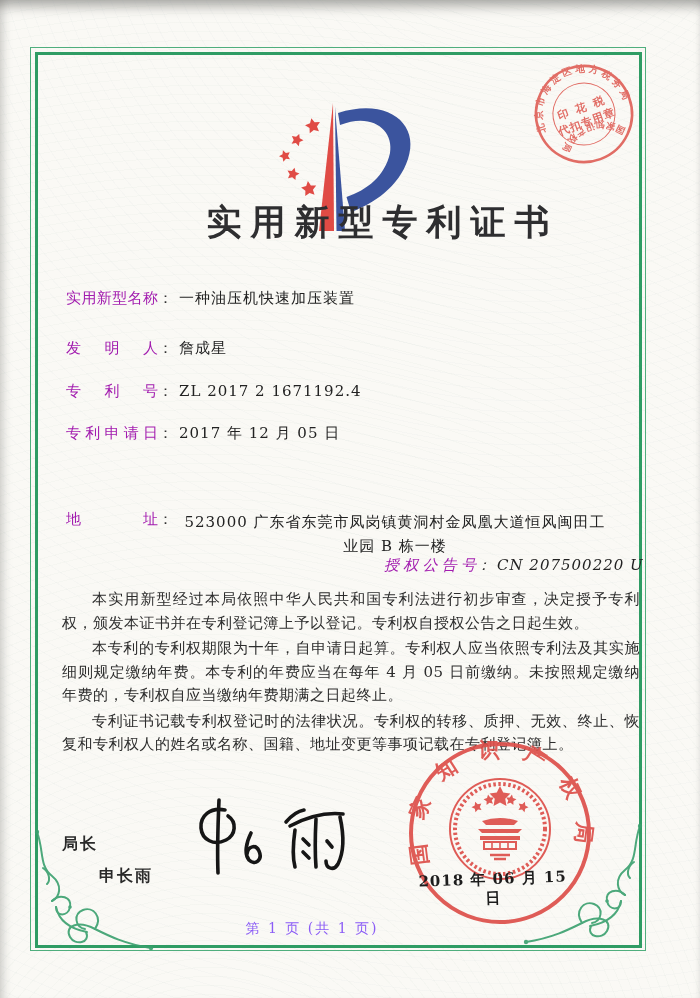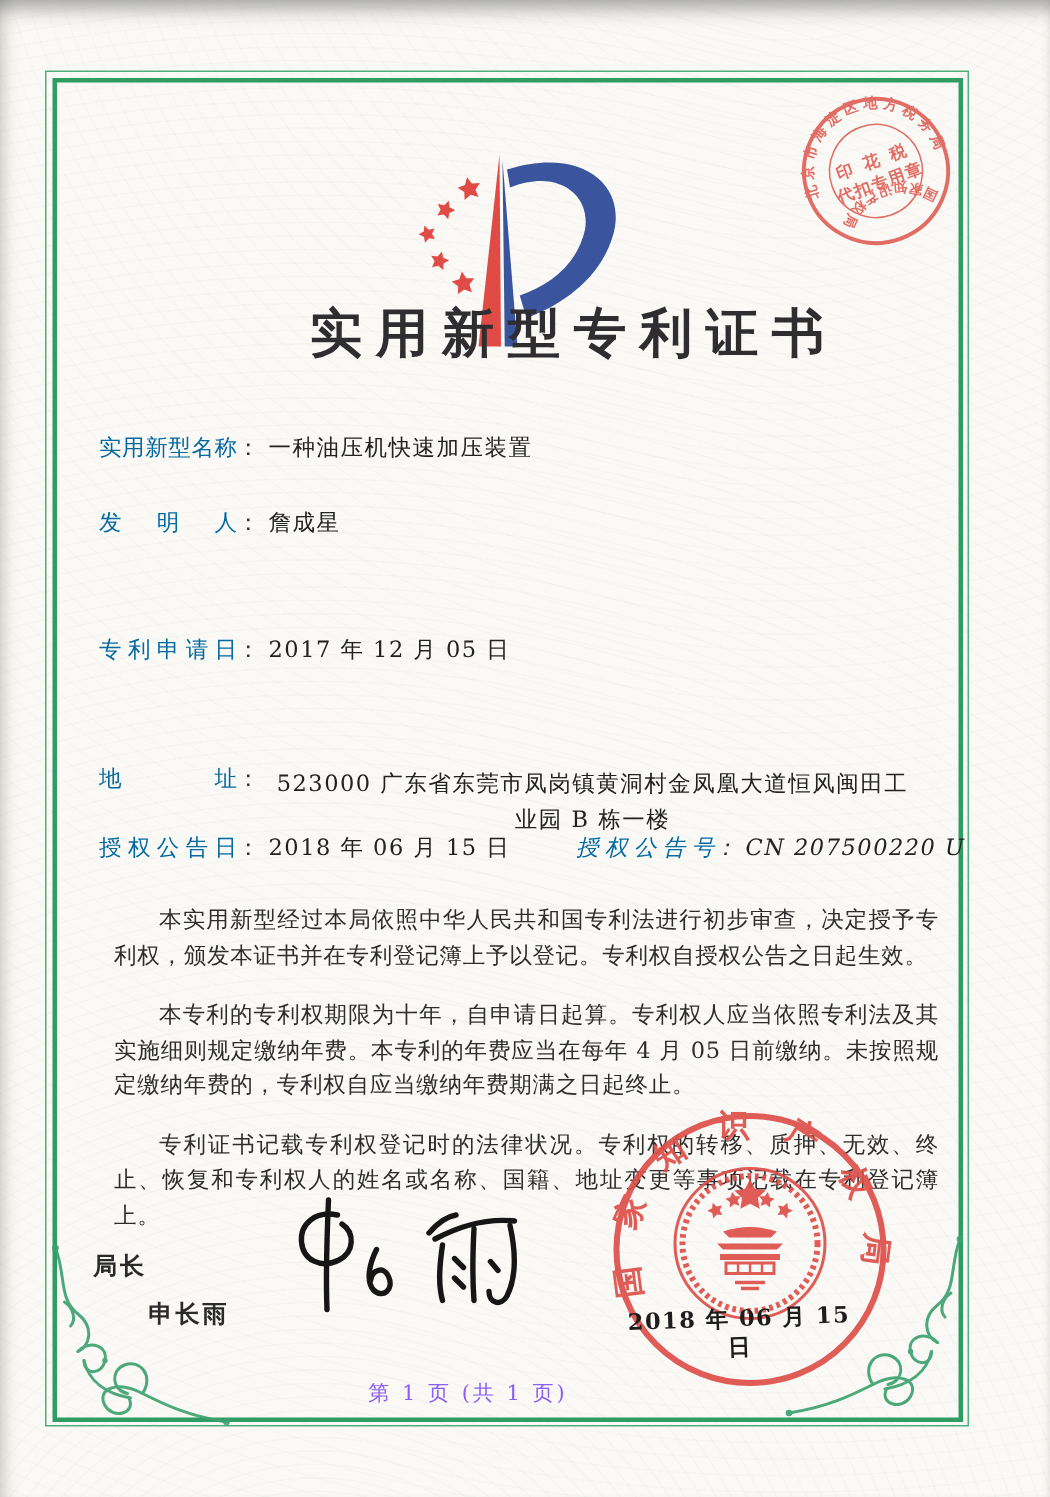--- a/index.html
+++ b/index.html
@@ -18,27 +18,27 @@
       repeating-radial-gradient(circle at 30% 115%, rgba(140,175,150,.045) 0 1px, transparent 1px 9px),
       repeating-radial-gradient(circle at 75% -15%, rgba(140,160,175,.04) 0 1px, transparent 1px 11px);
   }
   .frame-outer{position:absolute;left:30px;top:47px;width:614px;height:902px;border:1px solid #4fae7d;}
   .frame-inner{position:absolute;left:35px;top:52px;width:601px;height:890px;border:3px solid #2f9c64;}
   .cert-no{position:absolute;left:66px;top:94px;font-size:16px;letter-spacing:2.5px;color:#3a3a3a;}
   .logo{position:absolute;left:270px;top:95px;width:180px;height:140px;}
   .title{position:absolute;left:0;top:199px;width:700px;text-align:center;
          font-size:35px;font-weight:700;letter-spacing:9px;text-indent:9px;color:#2e2e30;padding-left:28px;}
   .field{position:absolute;left:66px;font-size:15px;white-space:nowrap;}
-  .flabel{display:inline-block;width:92px;text-align:justify;text-align-last:justify;color:#0369a1;}
+  .flabel{display:inline-block;width:92px;text-align:justify;text-align-last:justify;color:#a21caf;}
   .fcolon{display:inline-block;margin-right:6px;color:#333;}
   .fvalue{letter-spacing:1px;color:#222;}
   .fvalue.wrap{display:inline-block;vertical-align:top;width:432px;white-space:normal;line-height:24px;text-align:center;}
   .field.right-col{left:384px;font-style:italic;}
   .body-text{position:absolute;left:60px;top:586px;width:582px;}
-  .body-text p{margin:16px;font-size:15px;line-height:23.5px;text-indent:2em;text-align:justify;
+  .body-text p{margin:2px;font-size:15px;line-height:23.5px;text-indent:2em;text-align:justify;
                letter-spacing:.5px;color:#2d2d2d;}
   .director-title{position:absolute;left:62px;top:834px;font-size:16px;font-weight:600;
                   font-family:"DejaVu Sans","Liberation Sans",sans-serif;color:#2a2a2a;letter-spacing:2px;}
   .director-name{position:absolute;left:62px;top:866px;font-size:16px;font-weight:600;
                  font-family:"DejaVu Sans","Liberation Sans",sans-serif;color:#2a2a2a;letter-spacing:2px;margin-left:37px;}
   .signature{position:absolute;left:190px;top:793px;width:170px;height:95px;}
   .seal-main{position:absolute;left:404px;top:737px;width:192px;height:192px;opacity:.92;}
   .seal-date{position:absolute;left:408px;top:870px;width:170px;text-align:center;
              font-size:15px;font-weight:700;letter-spacing:1px;color:#1d1d1d;transform:rotate(-2deg);}
   .seal-tax{position:absolute;left:528px;top:58px;width:112px;height:112px;transform:rotate(-20deg);opacity:.88;}
@@ -76,28 +76,28 @@
   </svg>
 
   <div class="title">实用新型专利证书</div>
 
   <div class="field" style="top:289px">
     <span class="flabel">实用新型名称</span><span class="fcolon">：</span><span class="fvalue">一种油压机快速加压装置</span>
   </div>
   <div class="field" style="top:339px">
     <span class="flabel">发明人</span><span class="fcolon">：</span><span class="fvalue">詹成星</span>
   </div>
+  <div class="field" style="top:382px">
+    <span class="flabel">专利号</span><span class="fcolon">：</span><span class="fvalue">ZL 2017 2 1671192.4</span>
+  </div>
   <div class="field" style="top:424px">
     <span class="flabel">专利申请日</span><span class="fcolon">：</span><span class="fvalue">2017 年 12 月 05 日</span>
   </div>
   <div class="field" style="top:510px">
     <span class="flabel">地址</span><span class="fcolon">：</span><span class="fvalue wrap">523000 广东省东莞市凤岗镇黄洞村金凤凰大道恒风闽田工业园 B 栋一楼</span>
-  </div>
-  <div class="field" style="top:556px">
-    <span class="flabel">授权公告日</span><span class="fcolon">：</span><span class="fvalue">2018 年 06 月 15 日</span>
   </div>
   <div class="field right-col" style="top:556px">
     <span class="flabel">授权公告号</span><span class="fcolon">：</span><span class="fvalue">CN 207500220 U</span>
   </div>
 
   <div class="body-text">
     <p>本实用新型经过本局依照中华人民共和国专利法进行初步审查，决定授予专利权，颁发本证书并在专利登记簿上予以登记。专利权自授权公告之日起生效。</p>
     <p>本专利的专利权期限为十年，自申请日起算。专利权人应当依照专利法及其实施细则规定缴纳年费。本专利的年费应当在每年 4 月 05 日前缴纳。未按照规定缴纳年费的，专利权自应当缴纳年费期满之日起终止。</p>
     <p>专利证书记载专利权登记时的法律状况。专利权的转移、质押、无效、终止、恢复和专利权人的姓名或名称、国籍、地址变更等事项记载在专利登记簿上。</p>
   </div>

